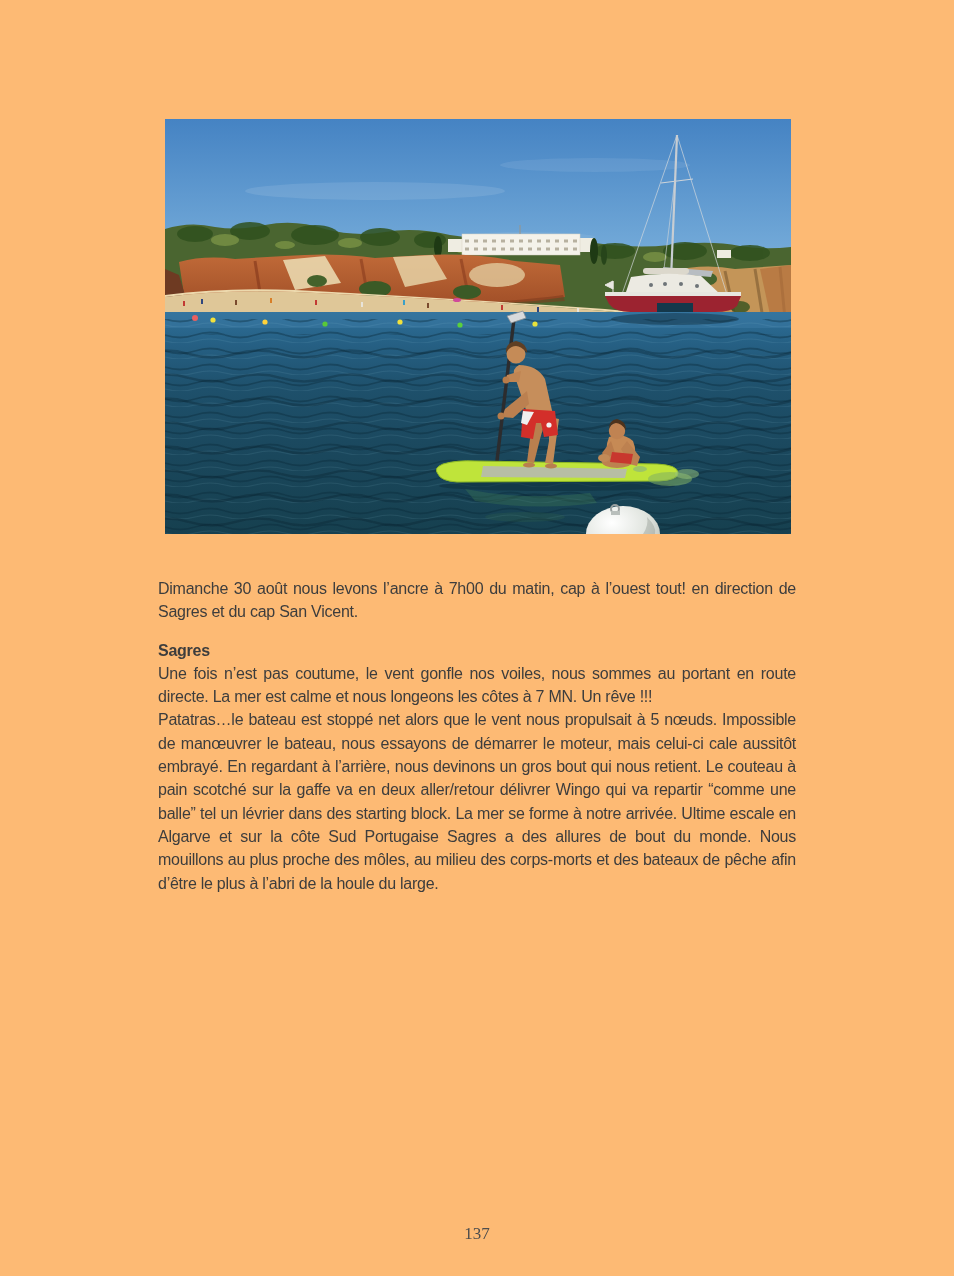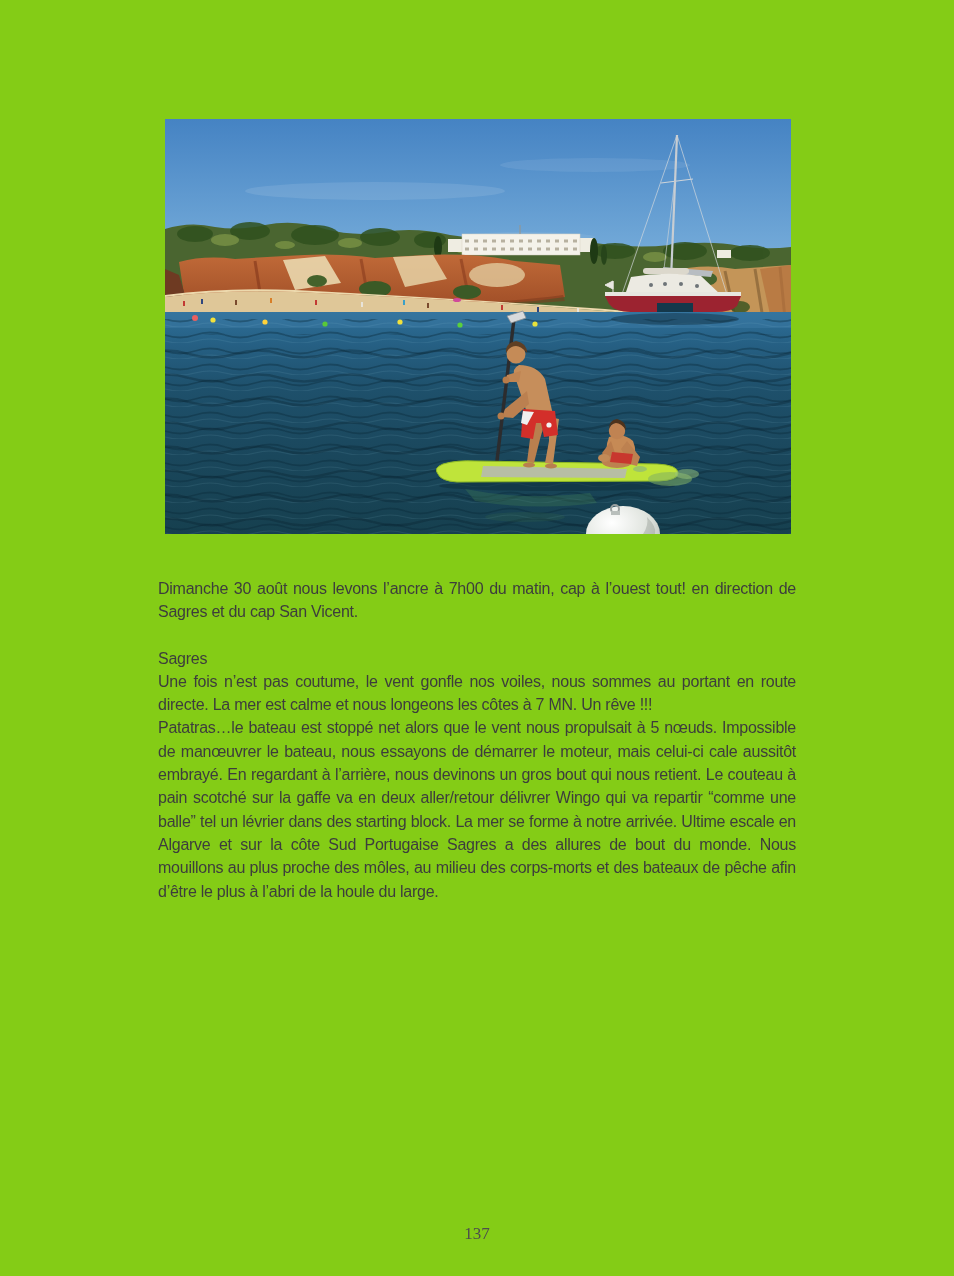--- a/index.html
+++ b/index.html
@@ -3,38 +3,38 @@
 <meta charset="utf-8">
 <style>
   html,body { margin:0; padding:0; }
   body {
     width:954px; height:1276px;
     background:#ffffff;
     position:relative;
     font-family:"Liberation Sans","DejaVu Sans",sans-serif;
     overflow:hidden;
   }
-  .page { position:absolute; inset:0; background:#84cc16; }
+  .page { position:absolute; inset:0; background:#fdba74; }
 
   .photo {
     position:absolute; left:165px; top:119px;
     width:626px; height:415px;
     overflow:hidden;
     background:#2e6f99;
   }
   .photo svg { display:block; }
 
   .text-block {
     position:absolute; left:158px; top:577px; width:638px;
     color:#3d3d3d;
     font-size:16px; line-height:23.3px; letter-spacing:-0.25px;
     text-align:justify;
   }
   .text-block p { margin:0; }
-  .text-block p.gap-above { margin-top:23px; }
+  .text-block p.gap-above { margin-top:15px;font-weight:bold; }
 
   .page-number {
     position:absolute; left:0; top:1224px; width:954px;
     text-align:center;
     font-family:"Liberation Serif","DejaVu Serif",serif;
     font-size:17px; color:#4d4d4d;
   }
 </style>
 </head>
 <body>

